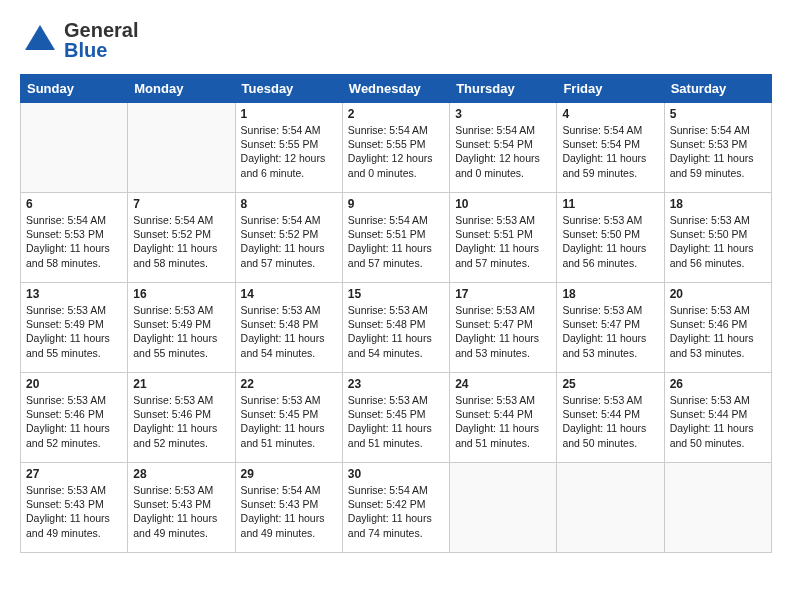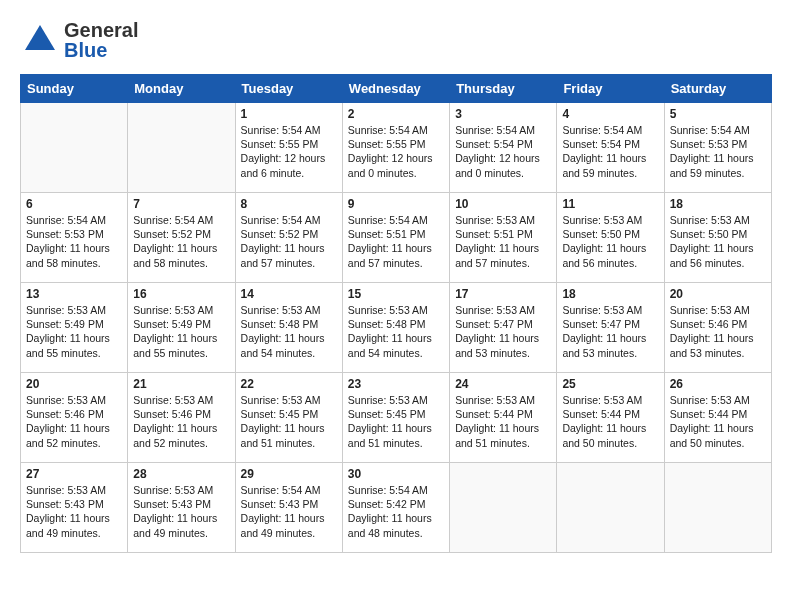--- a/index.html
+++ b/index.html
@@ -326,20 +326,20 @@
           <div style="line-height: 1.35;">Sunrise: 5:54 AM</div>
           <div style="line-height: 1.35;">Sunset: 5:43 PM</div>
           <div style="line-height: 1.35;">Daylight: 11 hours</div>
           <div style="line-height: 1.35;">and 49 minutes.</div>
         </td>
         <td>
           <span class="day-num">30</span>
           <div style="line-height: 1.35;">Sunrise: 5:54 AM</div>
           <div style="line-height: 1.35;">Sunset: 5:42 PM</div>
           <div style="line-height: 1.35;">Daylight: 11 hours</div>
-          <div style="line-height: 1.35;">and 48 minutes.</div>
+          <div style="line-height: 1.35;">and 74 minutes.</div>
         </td>
         <td class="empty-cell"></td>
         <td class="empty-cell"></td>
         <td class="empty-cell"></td>
       </tr>
     </tbody>
 </table>
 
 </body></html>

